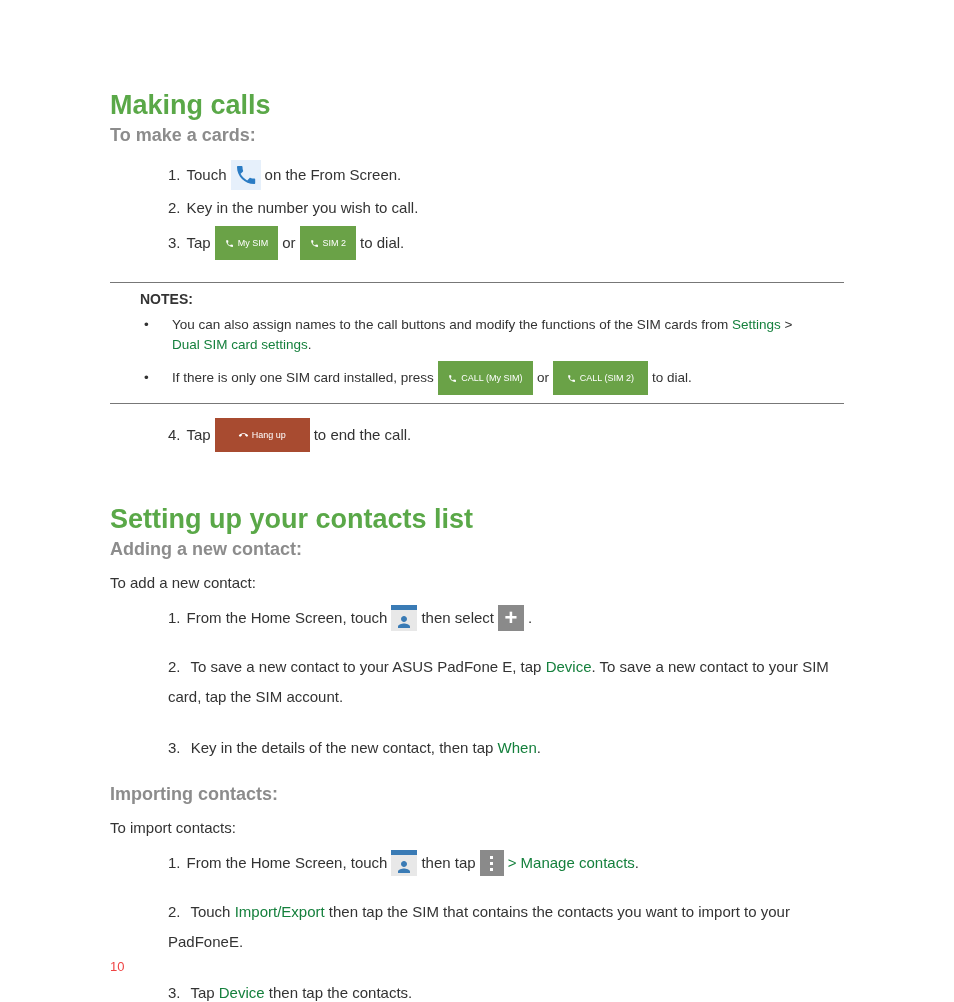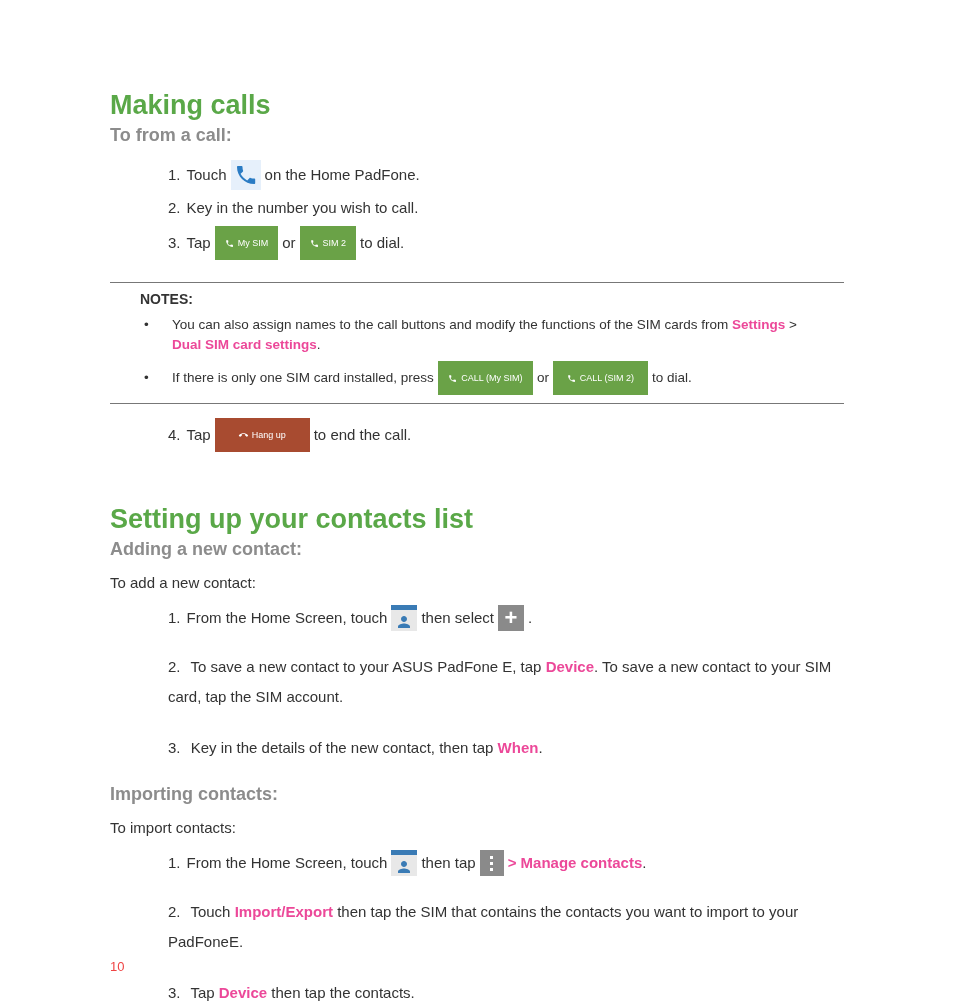--- a/index.html
+++ b/index.html
@@ -164,46 +164,46 @@
   .menu-dots span {
     width: 3px; height: 3px; background: #fff;
   }
   .pgnum {
     position: absolute;
     left: 110px;
     bottom: 28px;
     font-size: 13px;
     color: #ef4444;
   }
-  b { font-weight: bold; color: #ec4899; }
+  b { font-weight: normal; color: #15803d; }
   .section-gap { height: 46px; }
   .intro {
     font-size: 15px;
     margin: 4px 0 14px 0;
   }
   .rot180 { transform: rotate(135deg); transform-origin: center; }
 </style>
 </head>
 <body>
 
 <div class="page">
 
   <div class="h1">Making calls</div>
-  <div class="h2">To from a call:</div>
+  <div class="h2">To make a cards:</div>
 
   <div class="list-indent">
     <div class="li">
       <span class="num">1.</span>
       <span>Touch</span>
       <span class="phone-large">
         <svg viewBox="0 0 24 24">
             <path fill="#2b7cc4" d="M6.6 10.8c1.4 2.8 3.8 5.2 6.6 6.6l2.2-2.2c.3-.3.7-.4 1.1-.3 1.2.4 2.4.6 3.7.6.6 0 1 .4 1 1V20c0 .6-.4 1-1 1C10.6 21 3 13.4 3 4c0-.6.4-1 1-1h3.5c.6 0 1 .4 1 1 0 1.3.2 2.5.6 3.7.1.4 0 .8-.3 1.1L6.6 10.8z"></path>
           </svg>
       </span>
-      <span> on the Home PadFone.</span>
+      <span> on the From Screen.</span>
     </div>
     <div class="li">
       <span class="num">2.</span>
       <span>Key in the number you wish to call.</span>
     </div>
     <div class="li">
       <span class="num">3.</span>
       <span> Tap </span>
       <span class="pill">
         <svg viewBox="0 0 24 24">

